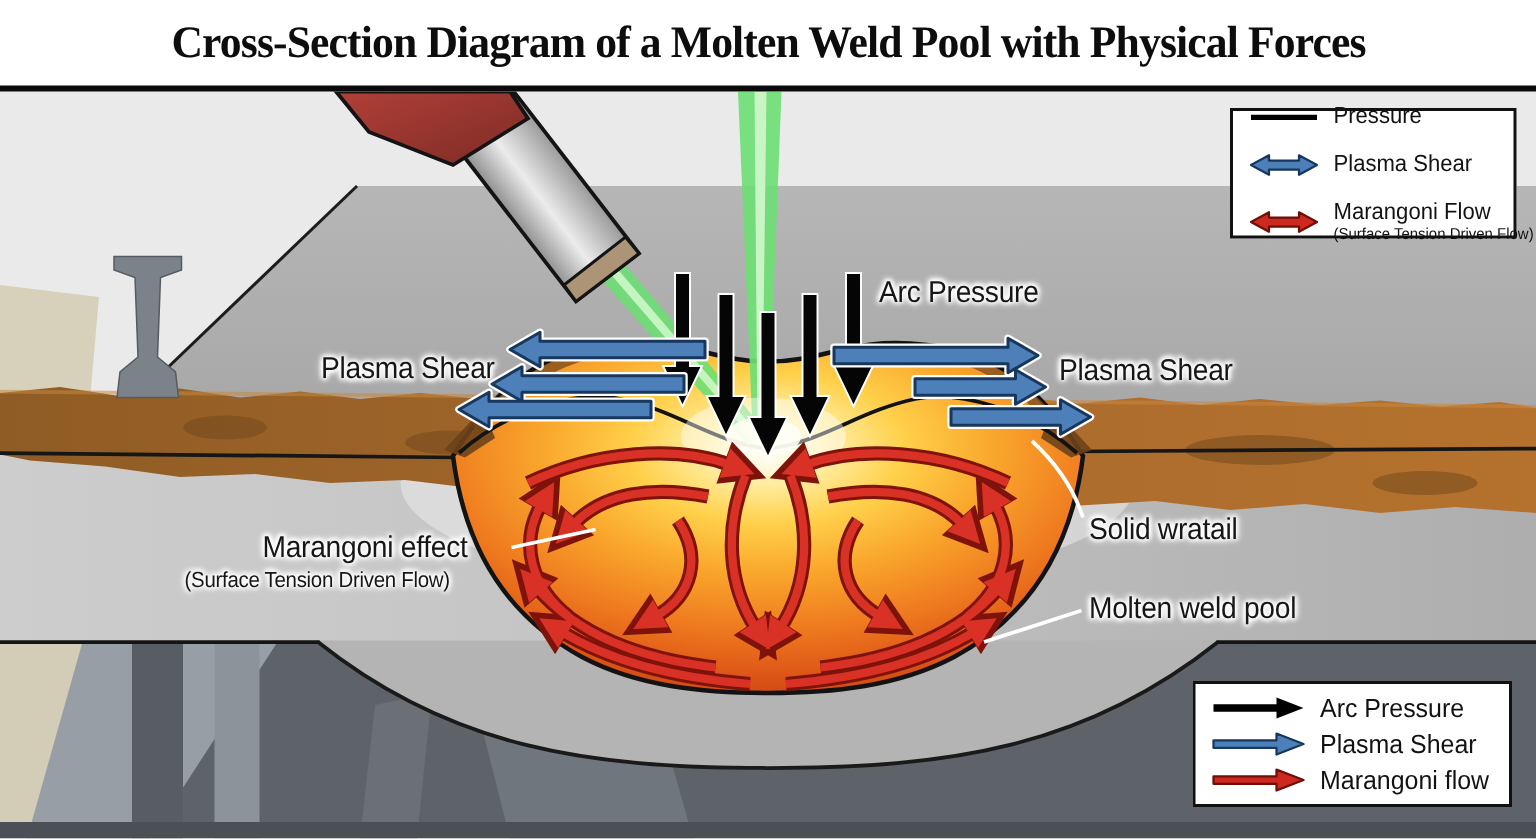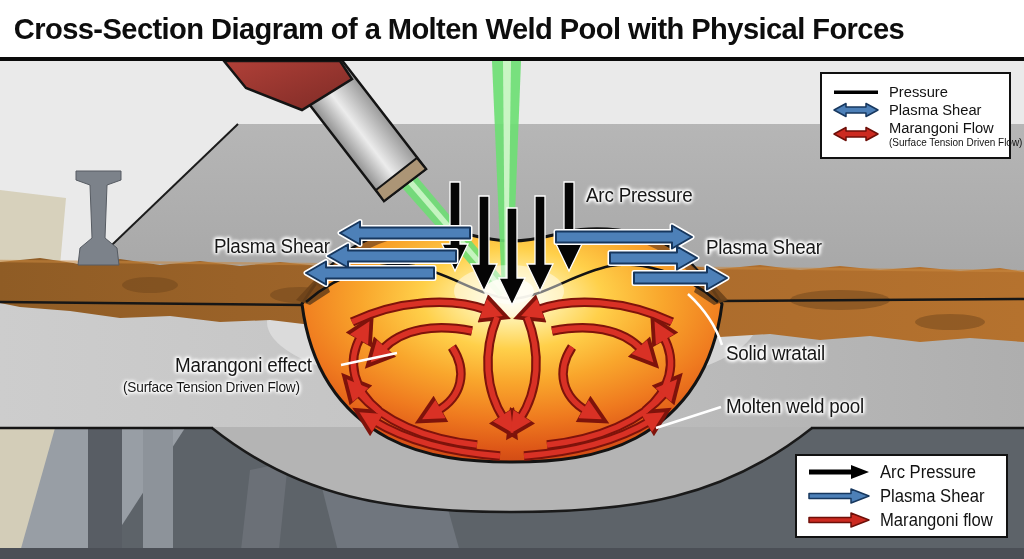--- a/index.html
+++ b/index.html
@@ -1,36 +1,36 @@
 <!DOCTYPE html>
 <html><head>
 <meta charset="utf-8">
 <style>
   html,body{margin:0;padding:0;background:#fff;}
   #stage{position:relative;width:1024px;height:559px;overflow:hidden;
          font-family:"Liberation Sans",sans-serif;background:#eaeaea;}
   
   #titlebar{position:absolute;left:0;top:0;width:1024px;height:57px;background:#ffffff;
-            border-bottom:4px solid #0a0a0a;display:flex;align-items:center;}
+            border-bottom:4px solid #0a0a0a;display:flex;align-items:center;justify-content:center;font-family:Liberation Serif, serif;}
   #titlebar .t{font-size:30px;font-weight:700;color:#0d0d0d;letter-spacing:-.6px;
                transform:scaleX(.97);white-space:nowrap;}
   
   #art{position:absolute;left:0;top:0;width:1024px;height:559px;}
   
   .lbl{position:absolute;color:#161616;font-size:20px;line-height:1.05;white-space:nowrap;
        transform:scaleX(.94);transform-origin:left top;letter-spacing:-.2px;
        text-shadow:-1px -1px 3px #fff,1px -1px 3px #fff,-1px 1px 3px #fff,1px 1px 3px #fff,0 0 6px #fff,0 0 6px #fff;}
   .lbl.small{font-size:14.5px;}
   
   .legend{position:absolute;background:#ffffff;border:2px solid #111;box-sizing:border-box;
           display:flex;flex-direction:column;justify-content:center;}
   .legend .row{display:flex;align-items:center;gap:9px;padding:0 10px;}
   .legend .sym{flex:0 0 auto;display:flex;align-items:center;}
   .legend .ltxt{color:#121212;transform:scaleX(.95);transform-origin:left center;white-space:nowrap;}
-  #legend-top{left:820px;top:72px;width:191px;height:87px;gap:0;}
+  #legend-top{left:820px;top:72px;width:191px;height:87px;gap:14px;}
   #legend-top .ltxt{font-size:15.5px;line-height:1.0;}
   #legend-top .sub{display:block;font-size:10.5px;margin-top:1px;}
   #legend-bottom{left:795px;top:454px;width:213px;height:84px;gap:3px;}
   #legend-bottom .ltxt{font-size:17.5px;}
 </style>
 </head>
 <body>
 
 <div id="stage">
 

